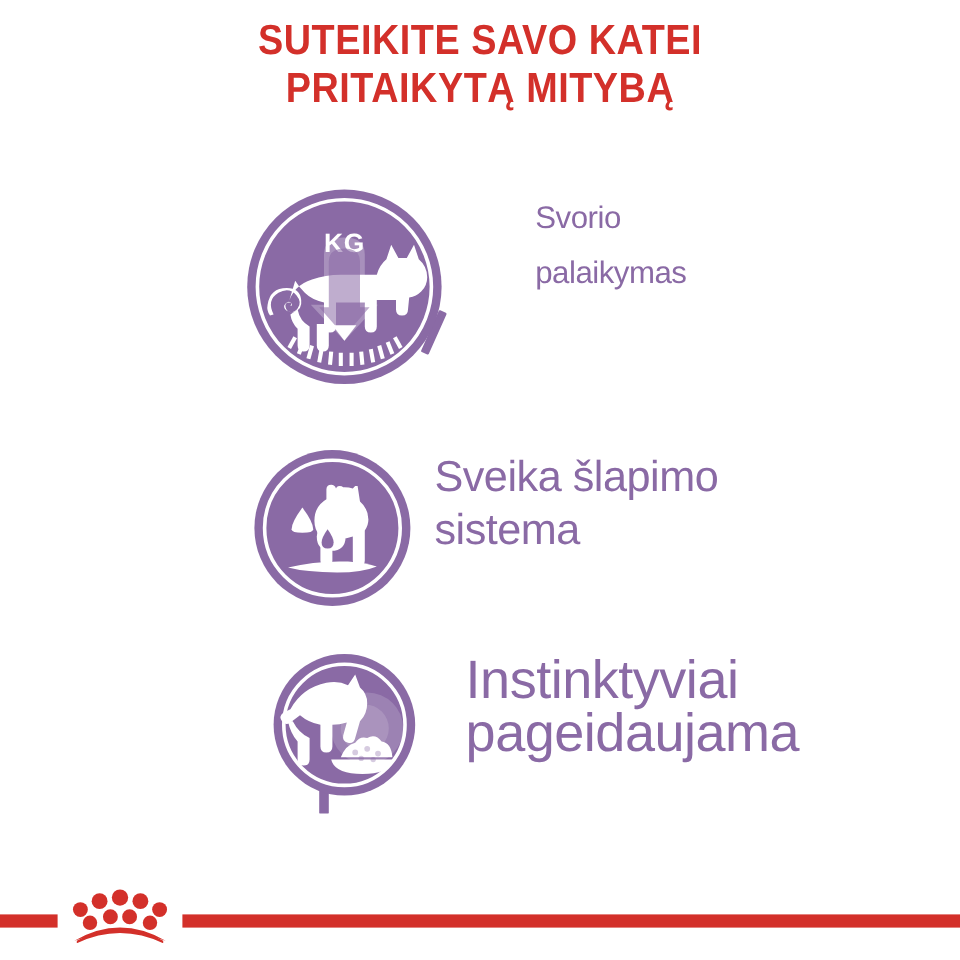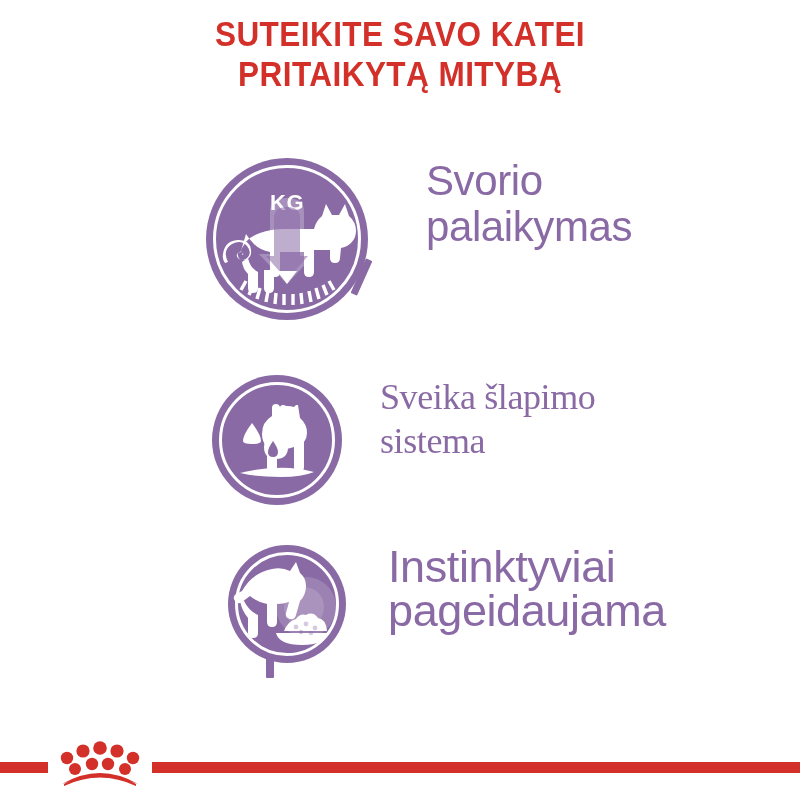--- a/index.html
+++ b/index.html
@@ -74,22 +74,22 @@
   .icon-badge svg { position: absolute; top: 0; left: 0; }
 
   .benefit-label {
     color: #8a6aa5;
     font-size: 37px;
     line-height: 44px;
     font-weight: normal;
     letter-spacing: -0.4px;
     white-space: pre-line;
   }
-  .benefit-row.r0 .benefit-label { margin-left: 58px; font-size: 42px; line-height: 46px; }
-  .benefit-row.r1 .benefit-label { margin-left: 38px; font-size: 36px; line-height: 44px; font-family: Liberation Serif, serif; }
+  .benefit-row.r0 .benefit-label { margin-left: 78px; font-size: 26px; line-height: 46px; }
+  .benefit-row.r1 .benefit-label { margin-left: 20px; font-size: 36px; line-height: 44px; }
   .benefit-row.r2 .benefit-label { margin-left: 42px; font-size: 45px; line-height: 44px; }
 
   
   .dash {
     position: absolute;
     background: #8a6aa5;
     border-radius: 1px;
   }
   .dash.d-top   { left: 358px; top: 128px; width: 7px; height: 38px; transform: rotate(24deg); }
   .dash.d-1     { left: 276px; top: 345px; width: 8px; height: 28px; }

